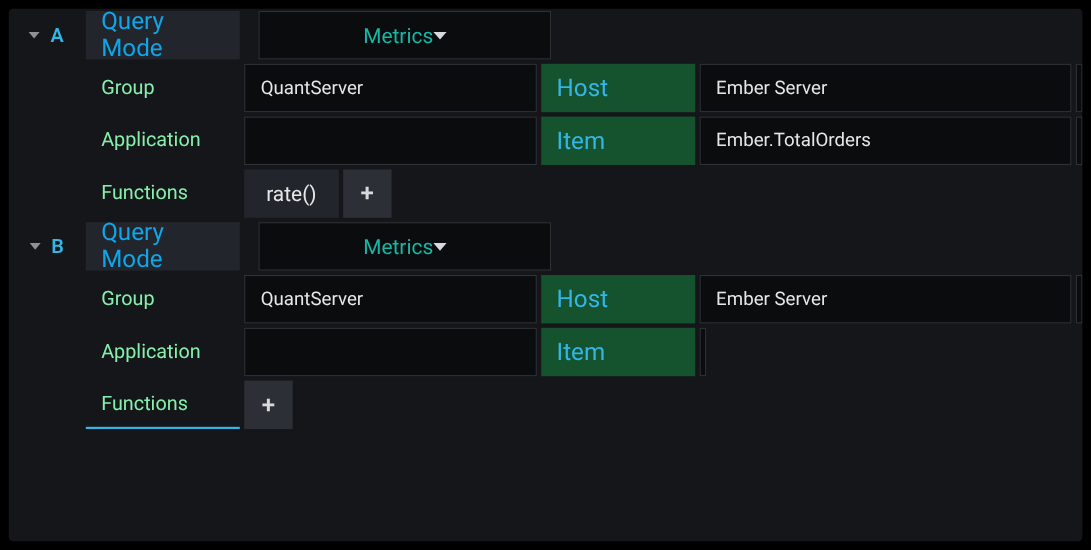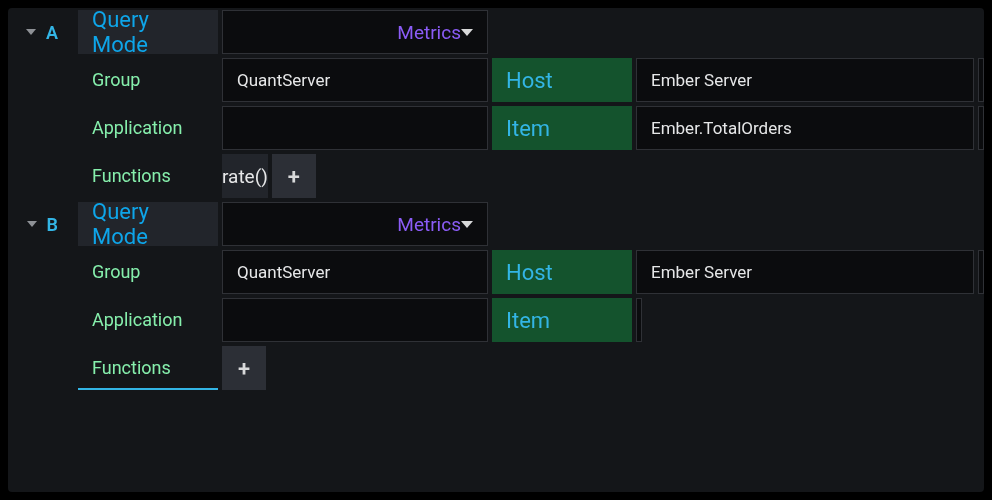--- a/index.html
+++ b/index.html
@@ -94,37 +94,38 @@
   .val-wide  { flex: 0 0 266px; }
   .val-rest  { flex: 1 1 auto; text-align: right; }
   .val-trail { flex: 0 0 6px; padding: 0; }
   .select {
     flex: 0 0 266px;
     background: #0b0c0e;
     border: 1px solid #2f3136;
     height: 44px;
     display: flex;
     align-items: center;
-    justify-content: flex-end;
+    justify-content: center;
     padding: 0 14px;
     font-size: 19px;
-    color: #8b5cf6;
+    color: #14b8a6;
+    margin-left: 13px;
   }
   .chev {
     width: 0; height: 0;
     border-left: 6px solid transparent;
     border-right: 6px solid transparent;
     border-top: 7px solid #d8d9da;
   }
   .func-chip {
     background: #22252b;
     height: 44px;
     display: flex;
     align-items: center;
-    padding: 0 0;
+    padding: 0 20px;
     font-size: 19px;
     color: #e6e7e8;
   }
   .plus-btn {
     background: #2c2f36;
     height: 44px;
     width: 44px;
     display: flex;
     align-items: center;
     justify-content: center;

